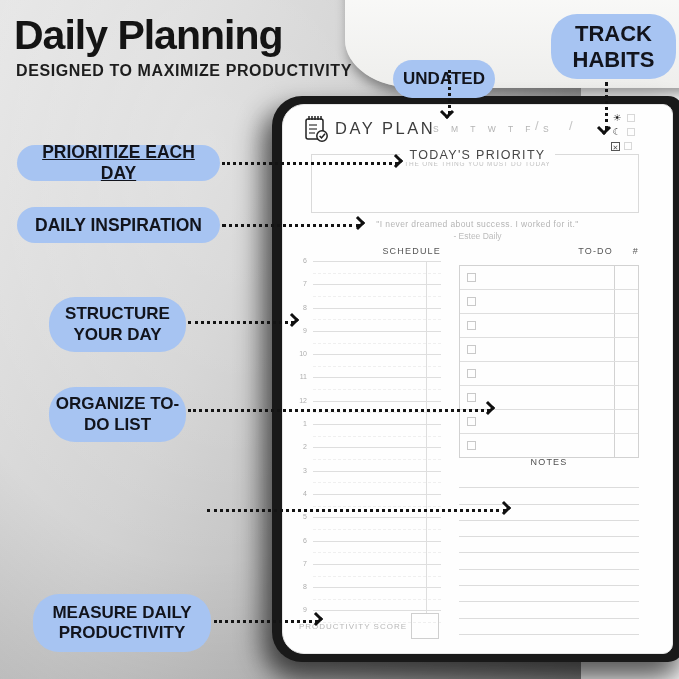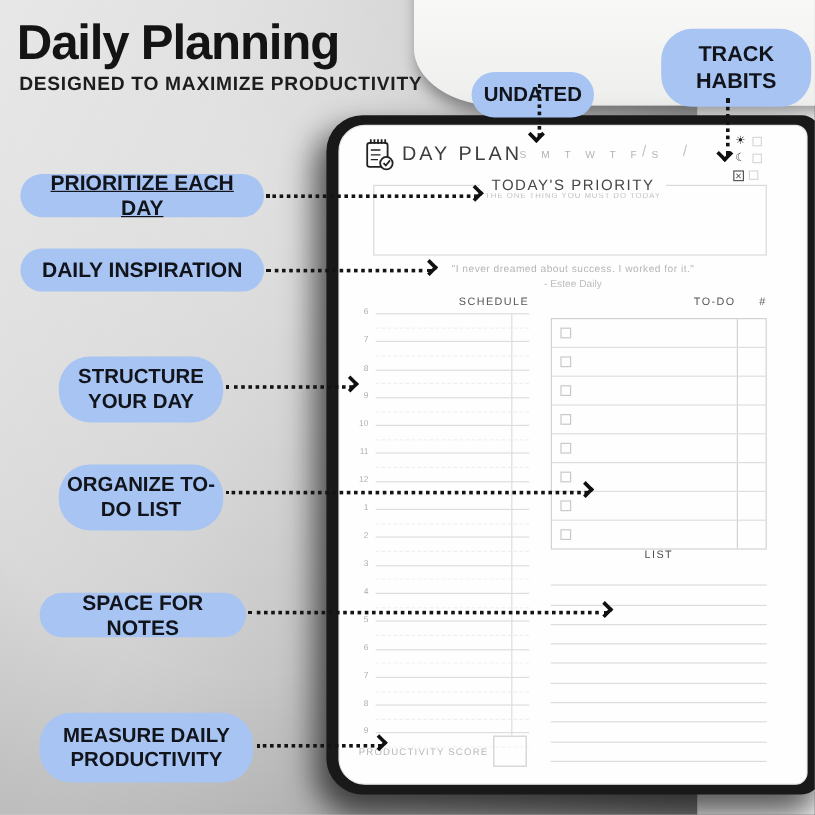--- a/index.html
+++ b/index.html
@@ -77,21 +77,21 @@
   
   .notes-head{position:absolute;left:176px;top:352px;width:180px;text-align:center;font-size:9px;color:#4f4f4f;letter-spacing:1.2px;}
   .notes-lines{position:absolute;left:176px;top:367px;width:180px;}
   .note-line{height:15.3px;border-bottom:1px solid #dcdcdc;}
 
   
   .bubble{position:absolute;z-index:4;display:flex;align-items:center;justify-content:center;
     text-align:center;font-weight:700;color:#12141c;border-radius:26px;
     padding:0 6px;box-sizing:border-box;line-height:1.18;}
   .b-undated{left:393px;top:29px;width:102px;height:38px;font-size:17px;border-radius:19px;}
-  .b-track{left:551px;top:14px;width:125px;height:65px;font-size:18px;margin-top:10px;}
+  .b-track{left:551px;top:14px;width:125px;height:65px;font-size:22px;}
   .b-prio{left:17px;top:145px;width:203px;height:36px;font-size:17.5px;border-radius:18px;}
   .b-insp{left:17px;top:207px;width:203px;height:36px;font-size:17.5px;border-radius:18px;}
   .b-struct{left:49px;top:297px;width:137px;height:55px;font-size:17px;}
   .b-org{left:49px;top:387px;width:137px;height:55px;font-size:17px;}
   .b-notes{left:33px;top:494px;width:172px;height:37px;font-size:17.5px;border-radius:19px;}
   .b-measure{left:33px;top:594px;width:178px;height:58px;font-size:17px;}
 
   
   .arrow{position:absolute;z-index:5;}
   .arrow .dot-h{display:block;border-top:3.2px dotted #141414;}
@@ -280,42 +280,41 @@
           <span class="cb"></span>
         </div>
         <div class="todo-row">
           <span class="cb"></span>
         </div>
         <div class="todo-row">
           <span class="cb"></span>
         </div>
       </div>
 
-    <div class="notes-head">LIST</div>
+    <div class="notes-head">NOTES</div>
     <div class="notes-lines" id="notes-lines">
         <div class="note-line"></div>
         <div class="note-line"></div>
         <div class="note-line"></div>
         <div class="note-line"></div>
         <div class="note-line"></div>
         <div class="note-line"></div>
         <div class="note-line"></div>
         <div class="note-line"></div>
         <div class="note-line"></div>
         <div class="note-line"></div>
       </div>
   </div>
 
   <div class="bubble b-undated" style="background: rgb(167, 196, 242); color: rgb(18, 20, 28); margin-top: 31px;">UNDATED</div>
   <div class="bubble b-track" style="background: rgb(167, 196, 242); color: rgb(18, 20, 28);">TRACK HABITS</div>
   <div class="bubble b-prio" style="background: rgb(167, 196, 242); color: rgb(18, 20, 28); text-decoration: underline;">PRIORITIZE EACH DAY</div>
   <div class="bubble b-insp" style="background: rgb(167, 196, 242); color: rgb(18, 20, 28);">DAILY INSPIRATION</div>
   <div class="bubble b-struct" style="background: rgb(167, 196, 242); color: rgb(18, 20, 28);">STRUCTURE YOUR DAY</div>
   <div class="bubble b-org" style="background: rgb(167, 196, 242); color: rgb(18, 20, 28);">ORGANIZE TO-DO LIST</div>
-  <div class="bubble b-notes" style="background: rgb(167, 196, 242); color: rgb(18, 20, 28);">SPACE FOR NOTES</div>
   <div class="bubble b-measure" style="background: rgb(167, 196, 242); color: rgb(18, 20, 28);">MEASURE DAILY PRODUCTIVITY</div>
 
   <div class="arrow ar-undated">
       <i class="dot-v" style="height:44px;"></i>
       <i class="chev chev-down"></i>
     </div>
   <div class="arrow ar-track">
       <i class="dot-v" style="height:48px;"></i>
       <i class="chev chev-down"></i>
     </div>

